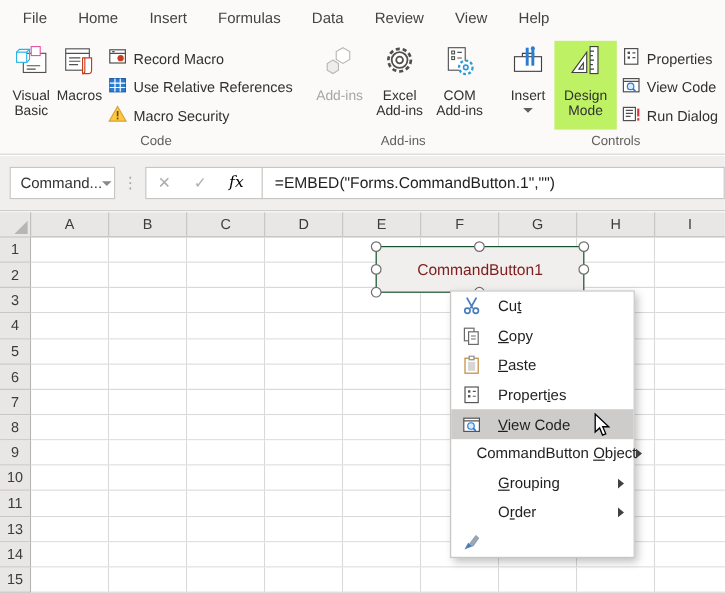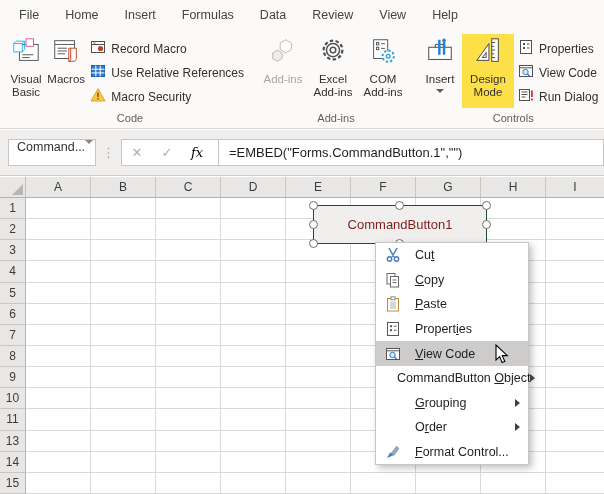--- a/index.html
+++ b/index.html
@@ -14,31 +14,31 @@
 
   
   .ribbon { position:absolute; left:0; top:30px; width:604px; height:99px; background:#fbfaf9; border-bottom:1px solid #d8d6d4; display:flex; }
   .rgroup { display:flex; flex-direction:column; }
   .rgroup-body { display:flex; align-items:flex-start; flex:1; padding:4px 4px 0 6px; }
   .rgroup-label { text-align:center; font-size:11px; color:#605e5c; padding:2px 0 4px 8px; }
   .rdivider { width:1px; background:#d8d6d4; margin:4px 0; }
   .bigbtn { display:flex; flex-direction:column; align-items:center; width:50px; padding-top:2px; cursor:default; }
   .bigbtn .blabel { font-size:11.5px; line-height:13px; color:#323130; text-align:center; margin-top:3px; }
   .bigbtn.disabled .blabel { color:#a8a6a4; }
-  .bigbtn.highlight { background:#fde047; }
+  .bigbtn.highlight { background:#bef264; }
   .caret-down { width:0; height:0; border-left:4px solid transparent; border-right:4px solid transparent; border-top:4px solid #605e5c; margin-top:3px; }
   .smallcol { display:flex; flex-direction:column; justify-content:flex-start; padding-top:3px; }
   .smallbtn { display:flex; align-items:center; height:24px; padding:0 4px; cursor:default; }
   .smallbtn .slabel { font-size:12px; color:#323130; margin-left:5px; white-space:nowrap; }
   .icon16 { width:16px; height:16px; flex:0 0 16px; }
   .icon30 { width:30px; height:30px; }
 
   
   .fbar { position:absolute; left:0; top:130px; width:604px; height:46px; background:#f1efee; border-bottom:1px solid #cfcdcb; display:flex; align-items:center; padding:0 0 0 8px; }
-  .namebox { width:88px; height:27px; background:#fff; border:1px solid #c8c6c4; display:flex; align-items:flex-start; padding:0 6px 0 8px; font-size:12.5px; color:#333; }
+  .namebox { width:88px; height:27px; background:#fff; border:1px solid #c8c6c4; display:flex; align-items:center; padding:0 6px 0 8px; font-size:12.5px; color:#333; }
   .namebox .nb-caret { margin-left:auto; width:0; height:0; border-left:4px solid transparent; border-right:4px solid transparent; border-top:4px solid #8a8886; }
   .fdots { color:#a8a6a4; font-size:13px; padding:0 6px; }
   .fstrip { flex:1; height:27px; background:#fff; border:1px solid #c8c6c4; display:flex; align-items:center; }
   .fbtn { width:30px; text-align:center; font-size:13px; color:#b0aeac; cursor:default; }
   .fx { font-family:"DejaVu Serif", serif; font-style:italic; font-size:13px; color:#000000; width:30px; text-align:center; }
   .fsep { width:1px; height:27px; background:#c8c6c4; margin:0 2px 0 6px; }
   .formula-text { font-size:13px; color:#1f1f1f; padding-left:8px; white-space:nowrap; }
 
   
   .sheet { position:absolute; left:0; top:177px; width:604px; height:317px; background:#fff; }
@@ -548,21 +548,20 @@
     <span class="mi-txt"><span>O</span><u>r</u><span>der</span></span>
     <span class="mi-arrow"></span>
   </div>
   <div class="mi">
     <span class="mi-ic">
       <svg class="icon16" viewBox="0 0 16 16" fill="none">
         <path d="M2 14 L5.2 8.2 L8.8 11.2 Z" fill="#4a7ebb"></path>
         <path d="M6.5 9 L11.5 2.2 L14 4.4 L9.2 11.2 Z" fill="#9aa7b8" stroke="#7a8aa0" stroke-width="0.6"></path>
       </svg>
     </span>
-    <span class="mi-txt"><span></span><u>F</u><span>ormat Control...</span></span>
   </div>
 </div>
 
 <div class="cursor">
   <svg width="14" height="21" viewBox="0 0 14 21">
     <path d="M1 1 L1 16 L4.7 12.6 L7.1 18.6 L9.8 17.5 L7.3 11.6 L12.3 11.6 Z" fill="#fff" stroke="#000" stroke-width="1.1"></path>
   </svg>
 </div>
 
 </body></html>

